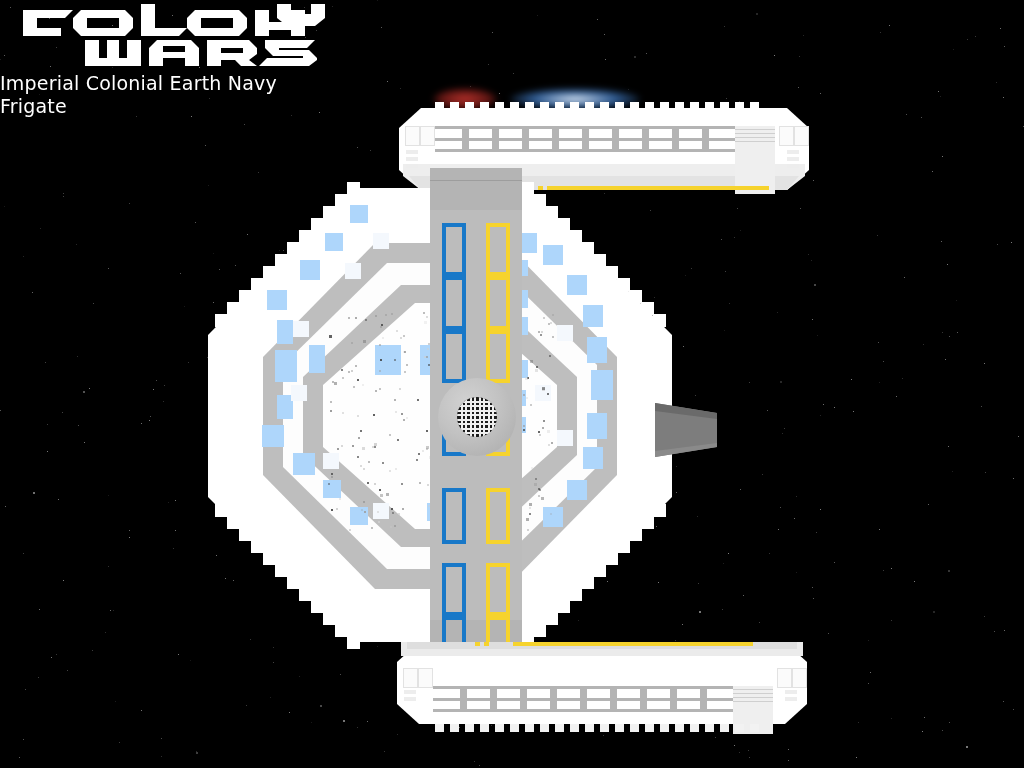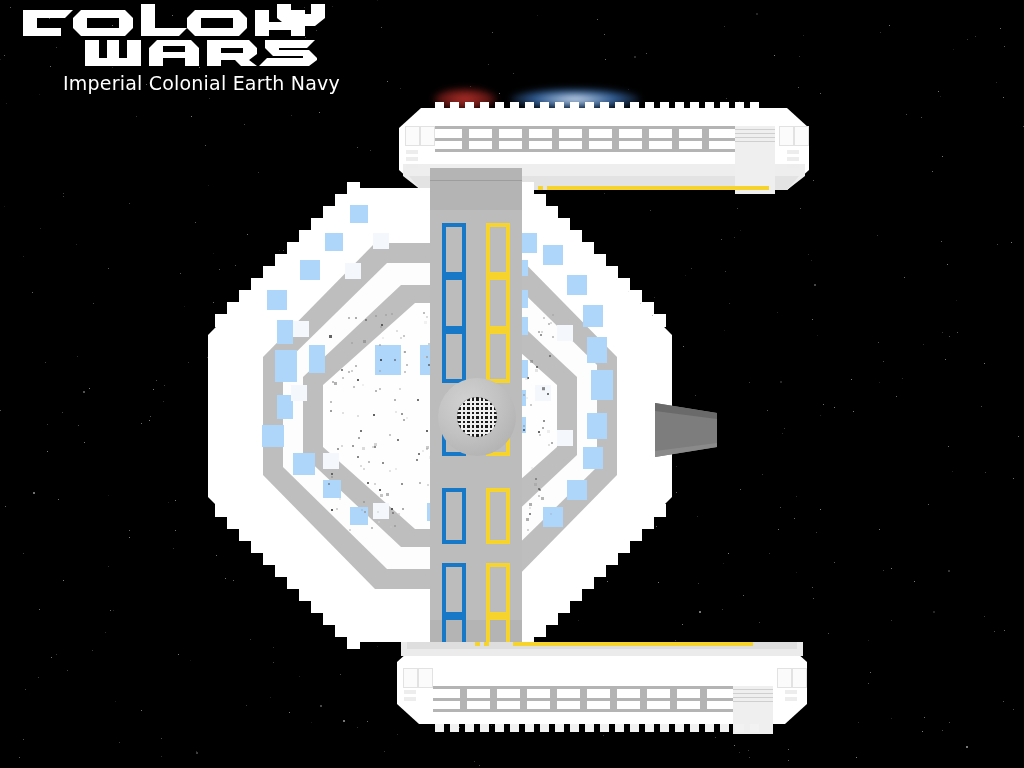--- a/index.html
+++ b/index.html
@@ -13,21 +13,21 @@
     background:#000000;overflow:hidden;
   }
 
   
   .starfield{position:absolute;inset:0;pointer-events:none;}
   .star{position:absolute;border-radius:50%;background:#ffffff;}
 
   
   #title-block{
     position:absolute;left:0;top:0;width:340px;
-    text-align:right;z-index:40;
+    text-align:left;z-index:40;
   }
   #logo-svg{display:block;margin:2px auto 0 auto;}
   .subtitle{
     color:#ffffff;
     font-family:"DejaVu Sans","Liberation Sans",sans-serif;
     font-size:19px;line-height:23px;letter-spacing:.2px;
     white-space:nowrap;
   }
   #sub1{margin-top:2px;}
 
@@ -1136,15 +1136,16 @@
         <path d="M134,46 L142,38 L176,38 L184,46 L184,64 L170,64 L170,56 L148,56 L148,64 L134,64 Z
                  M148,44 L148,50 L170,50 L170,44 Z"></path>
 
         <path d="M192,38 L234,38 L242,46 L242,52 L234,58 L242,64 L226,64 L220,58 L206,58 L206,64 L192,64 Z
                  M206,46 L206,51 L228,51 L228,46 Z"></path>
 
         <path d="M250,38 L300,38 L292,46 L264,46 L264,48 L294,48 L302,56 L302,58 L294,64 L244,64 L252,56 L288,56 L288,54 L258,54 L250,46 Z"></path>
       </g>
     </svg>
     <div class="subtitle" id="sub1">Imperial Colonial Earth Navy</div>
+    <div class="subtitle">Frigate</div>
   </div>
 
 </div>
 
 </body></html>

